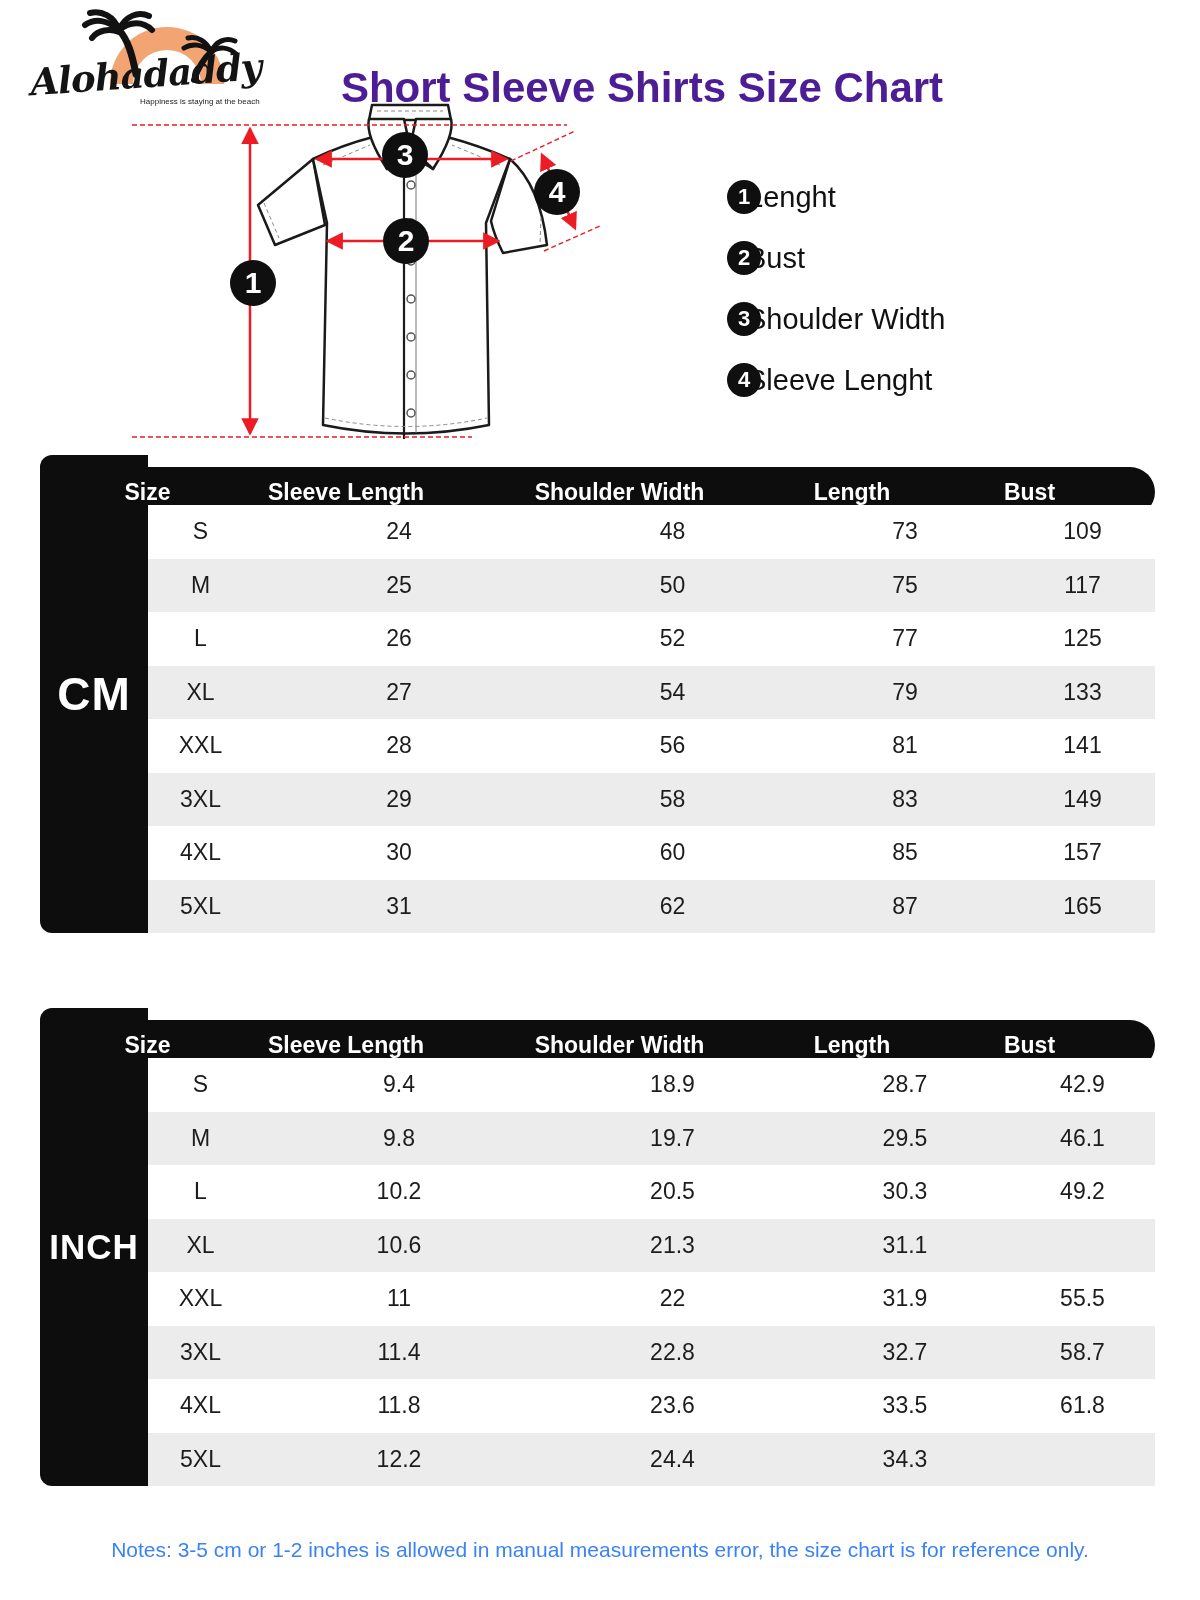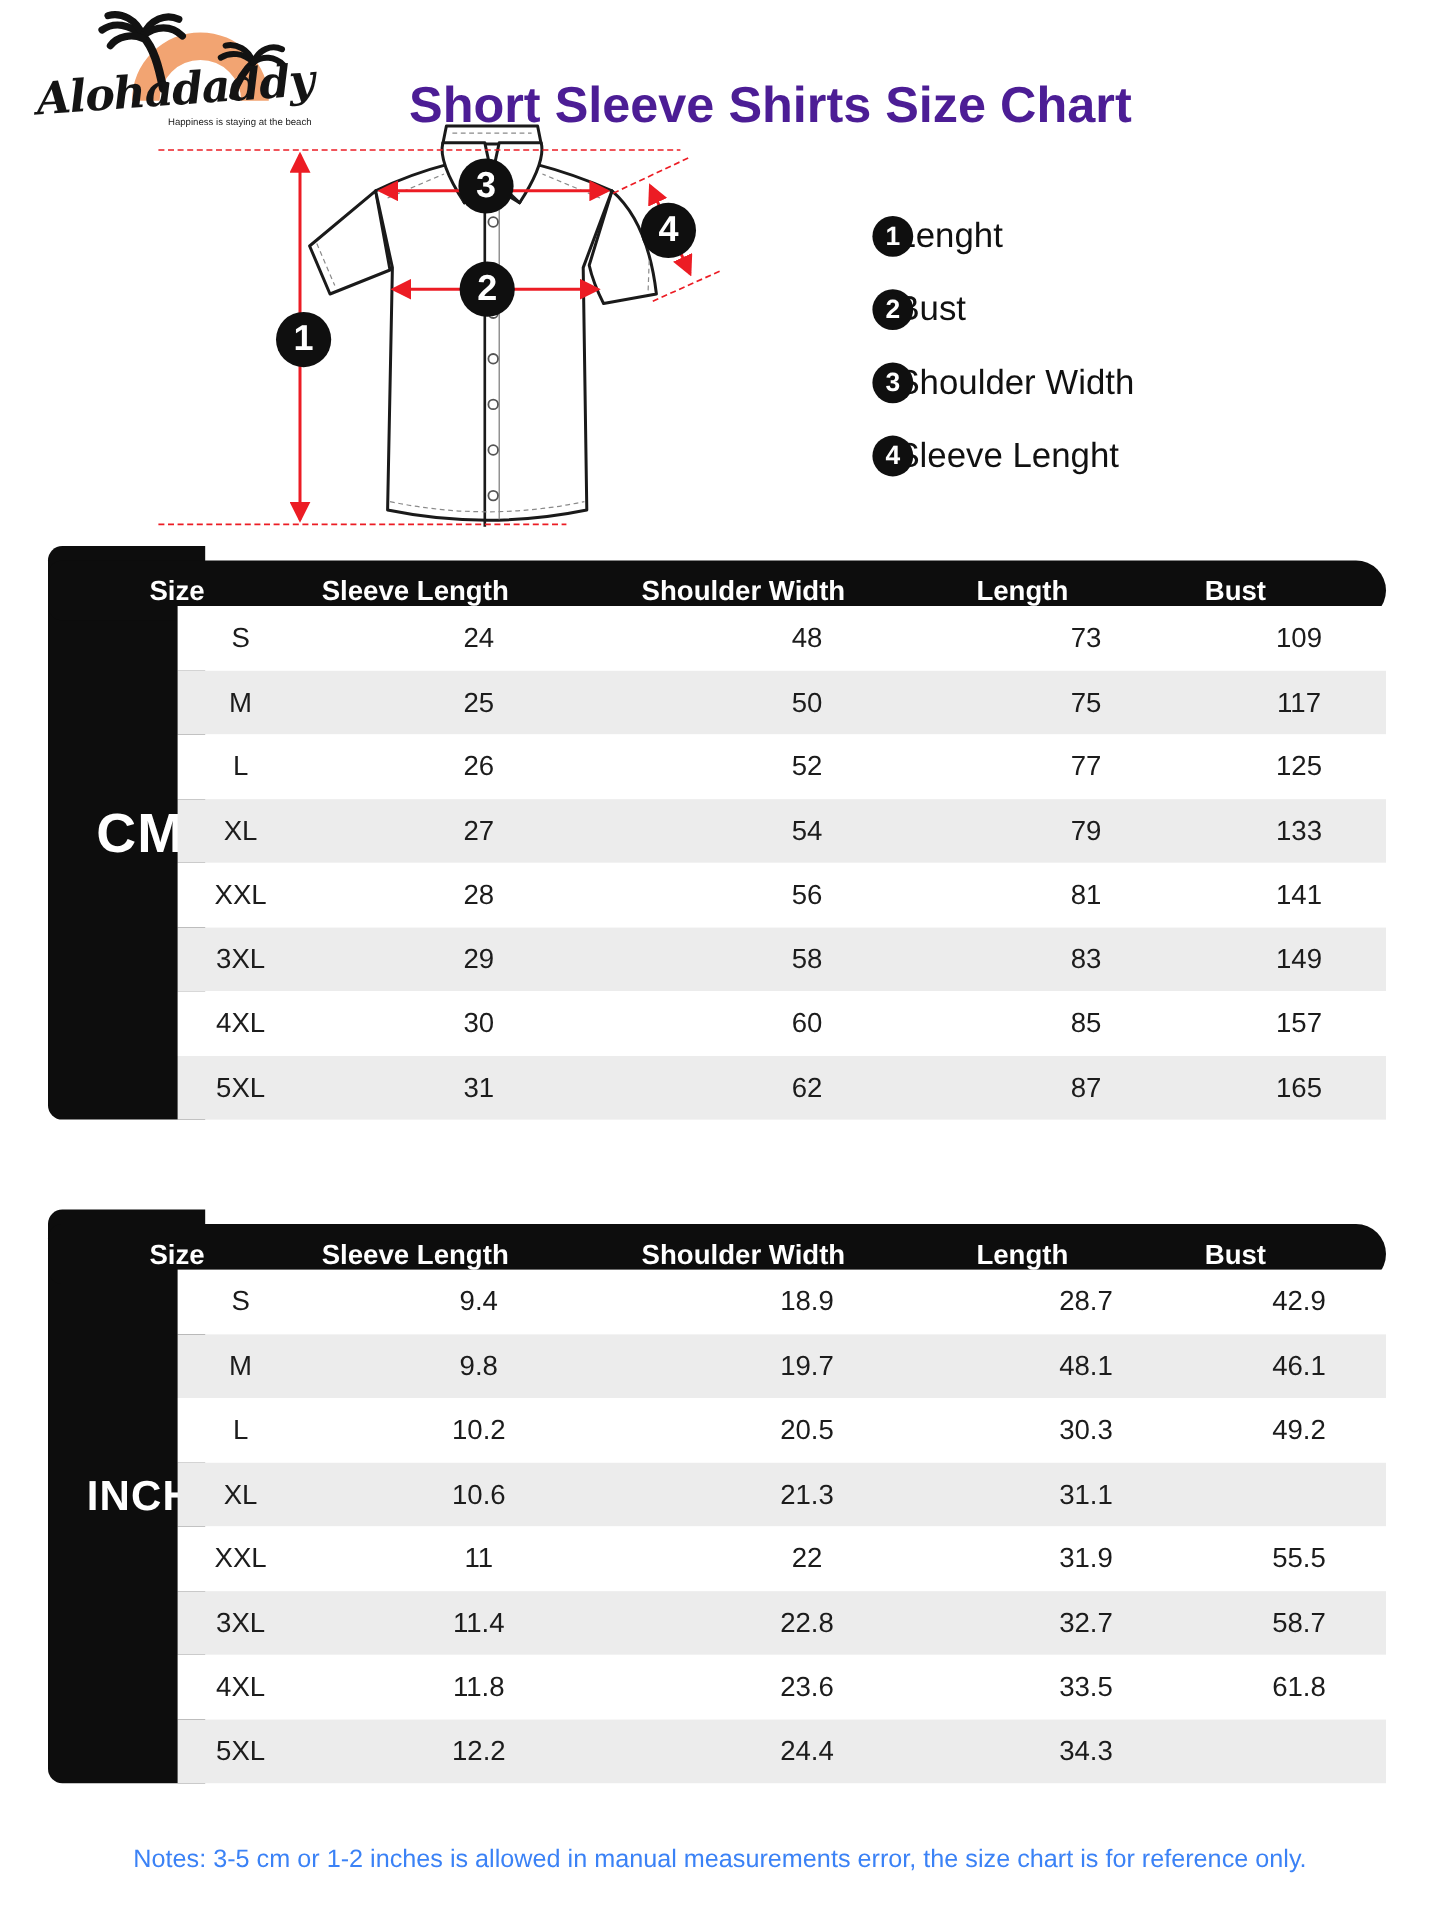--- a/index.html
+++ b/index.html
@@ -42,21 +42,21 @@
   .legend{position:absolute;left:727px;top:180px;}
   .legend-row{display:flex;align-items:center;margin-bottom:27px;height:34px;}
   .legend-label{margin-left:20px;font-size:29px;color:#111;}
   
   .size-table{position:absolute;left:40px;width:1115px;height:478px;}
   .size-table.cm{top:455px;}
   .size-table.inch{top:1008px;}
   .unit-col{
     position:absolute;left:0;top:0;width:108px;height:478px;background:var(--ink);
     border-radius:12px 0 0 12px;color:#fff;font-weight:bold;
-    display:flex;align-items:center;justify-content:center;letter-spacing:1px;padding-left:23px;
+    display:flex;align-items:center;justify-content:center;letter-spacing:1px;
   }
   .size-table.cm .unit-col{font-size:46px;}
   .size-table.inch .unit-col{font-size:35px;}
   .thead{
     position:absolute;left:0;top:0;width:1115px;height:50px;background:var(--ink);
     border-radius:12px 25px 25px 12px;box-sizing:border-box;padding-left:55px;
     display:grid;grid-template-columns:105px 292px 255px 210px 145px;
     color:#fff;font-weight:bold;font-size:23px;margin-top:12px;
   }
   .thead > div{display:flex;align-items:center;justify-content:center;}
@@ -267,21 +267,21 @@
         <div>S</div>
         <div>9.4</div>
         <div>18.9</div>
         <div>28.7</div>
         <div>42.9</div>
       </div>
       <div class="tr alt">
         <div>M</div>
         <div>9.8</div>
         <div>19.7</div>
-        <div>48.1</div>
+        <div>29.5</div>
         <div>46.1</div>
       </div>
       <div class="tr">
         <div>L</div>
         <div>10.2</div>
         <div>20.5</div>
         <div>30.3</div>
         <div>49.2</div>
       </div>
       <div class="tr alt">

